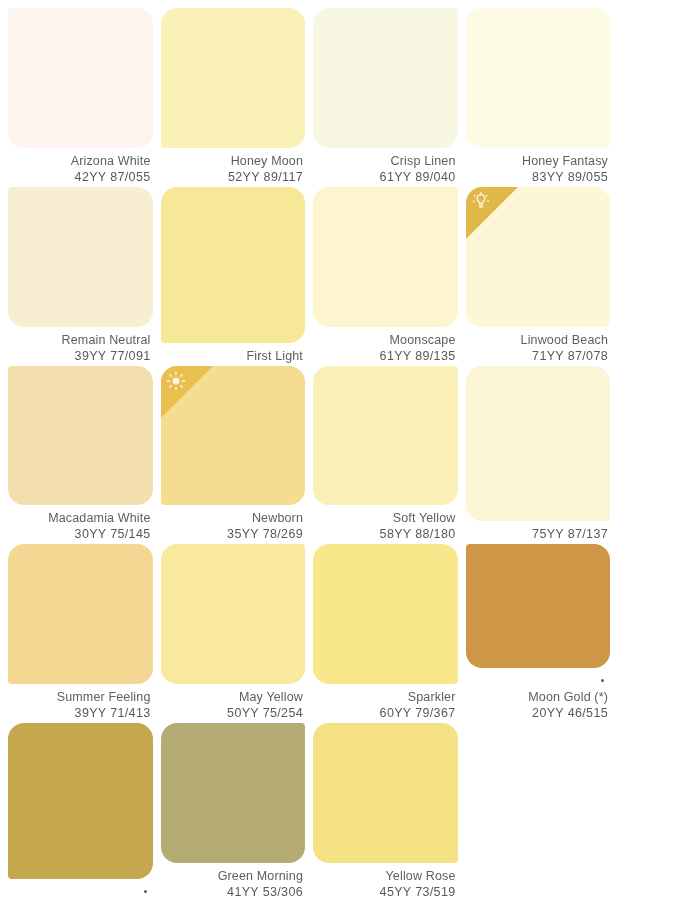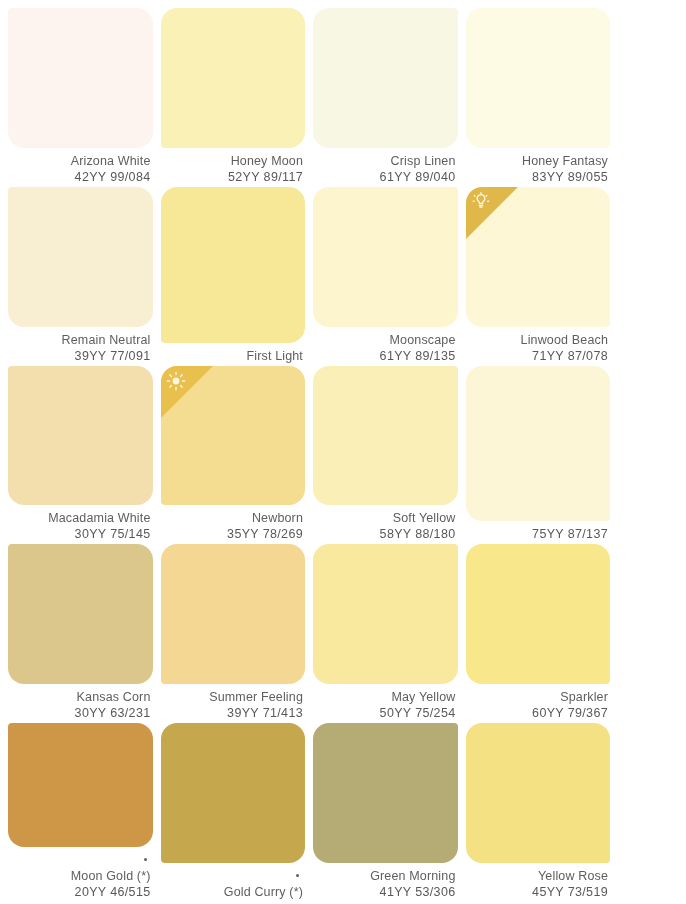--- a/index.html
+++ b/index.html
@@ -98,21 +98,21 @@
   }
 </style>
 </head>
 <body>
 
 <div id="palette-grid">
     <div class="swatch-cell">
       <div class="swatch-chip r1" style="background: rgb(253, 244, 240);"></div>
       <div class="swatch-caption">
         <span class="swatch-name">Arizona White</span>
-        <span class="swatch-code">42YY 99/084</span>
+        <span class="swatch-code">42YY 87/055</span>
       </div>
     </div>
     <div class="swatch-cell">
       <div class="swatch-chip r2" style="background: rgb(249, 241, 181);"></div>
       <div class="swatch-caption">
         <span class="swatch-name">Honey Moon</span>
         <span class="swatch-code">52YY 89/117</span>
       </div>
     </div>
     <div class="swatch-cell">
@@ -198,27 +198,20 @@
         <span class="swatch-code">58YY 88/180</span>
       </div>
     </div>
     <div class="swatch-cell">
       <div class="swatch-chip r4" style="background: rgb(252, 246, 214);"></div>
       <div class="swatch-caption">
         <span class="swatch-code">75YY 87/137</span>
       </div>
     </div>
     <div class="swatch-cell">
-      <div class="swatch-chip r1" style="background: rgb(219, 198, 139);"></div>
-      <div class="swatch-caption">
-        <span class="swatch-name">Kansas Corn</span>
-        <span class="swatch-code">30YY 63/231</span>
-      </div>
-    </div>
-    <div class="swatch-cell">
       <div class="swatch-chip r2" style="background: rgb(243, 215, 147);"></div>
       <div class="swatch-caption">
         <span class="swatch-name">Summer Feeling</span>
         <span class="swatch-code">39YY 71/413</span>
       </div>
     </div>
     <div class="swatch-cell">
       <div class="swatch-chip r3" style="background: rgb(248, 233, 159);"></div>
       <div class="swatch-caption">
         <span class="swatch-name">May Yellow</span>
@@ -231,21 +224,21 @@
         <span class="swatch-name">Sparkler</span>
         <span class="swatch-code">60YY 79/367</span>
       </div>
     </div>
     <div class="swatch-cell">
       <div class="swatch-chip r1" style="background: rgb(206, 151, 72);"></div>
       <div class="swatch-caption"><span class="bullet-dot"></span><span class="swatch-name">Moon Gold (*)</span><span class="swatch-code">20YY 46/515</span></div>
     </div>
     <div class="swatch-cell">
       <div class="swatch-chip r2" style="background: rgb(197, 167, 77);"></div>
-      <div class="swatch-caption"><span class="bullet-dot"></span><span class="swatch-name">Gold Curry (*)</span></div>
+      <div class="swatch-caption"><span class="bullet-dot"></span></div>
     </div>
     <div class="swatch-cell">
       <div class="swatch-chip r3" style="background: rgb(180, 172, 116);"></div>
       <div class="swatch-caption">
         <span class="swatch-name">Green Morning</span>
         <span class="swatch-code">41YY 53/306</span>
       </div>
     </div>
     <div class="swatch-cell">
       <div class="swatch-chip r4" style="background: rgb(243, 225, 131);"></div>

